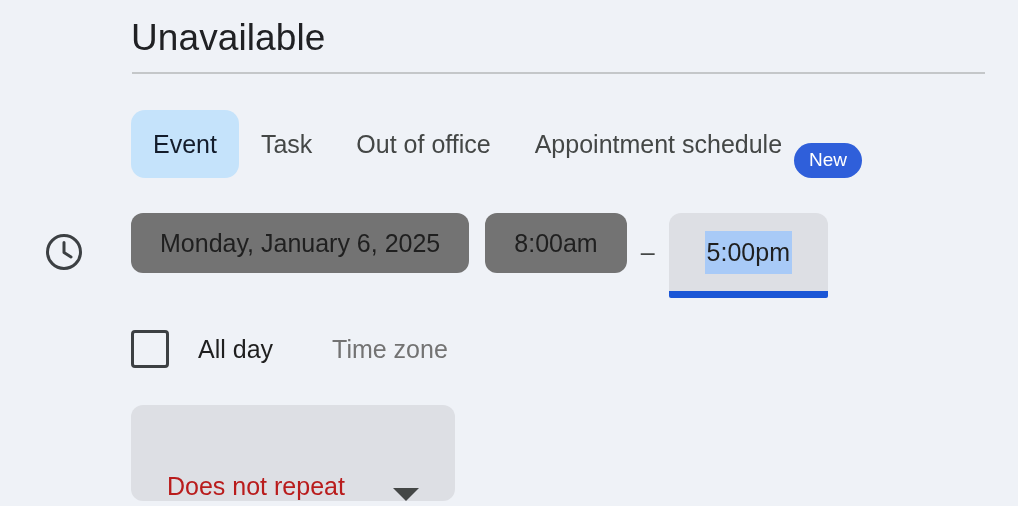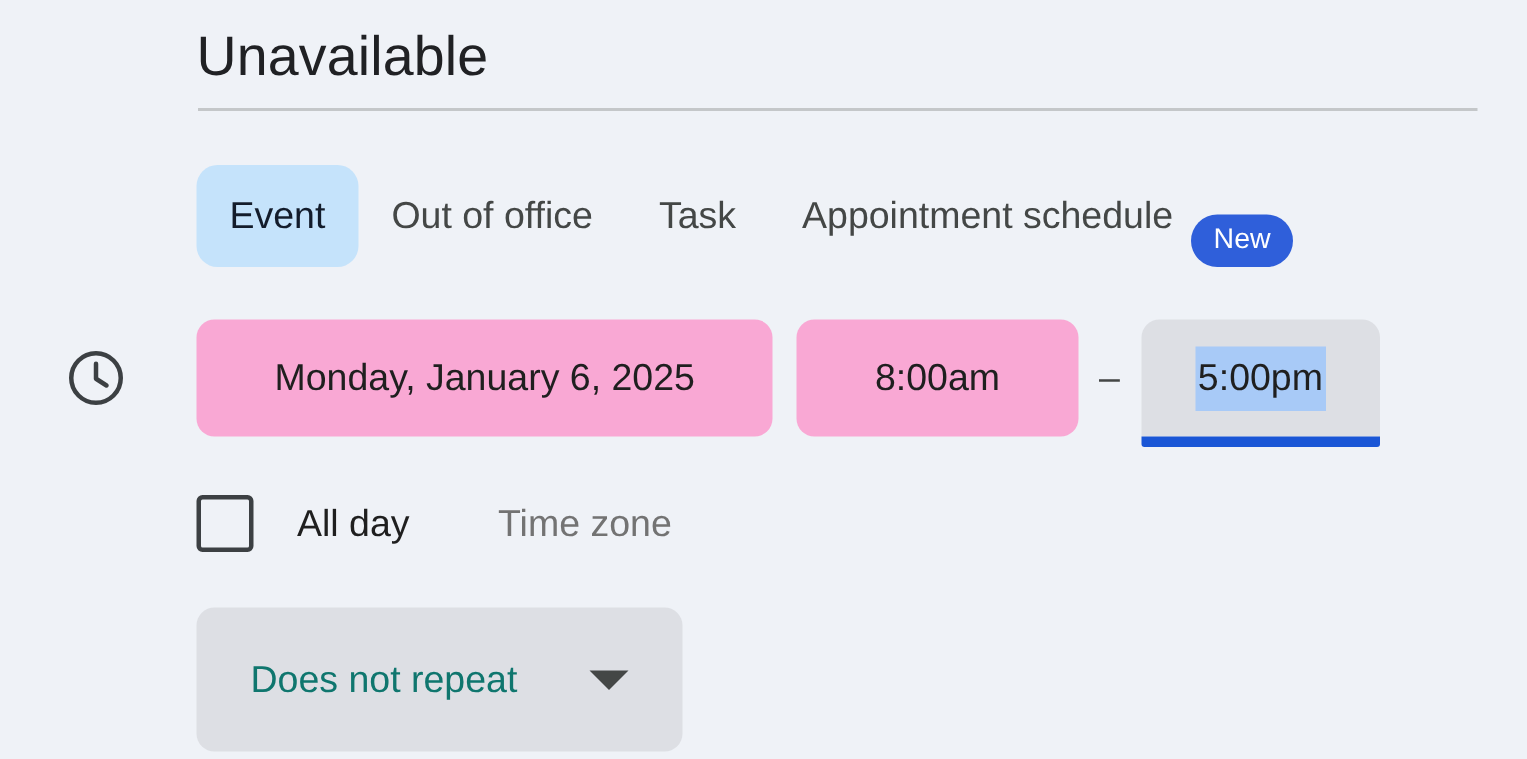--- a/index.html
+++ b/index.html
@@ -90,29 +90,29 @@
   
   .datetime-row {
     position: absolute;
     left: 131px;
     top: 213px;
     display: flex;
     align-items: flex-start;
     height: 86px;
   }
   .chip {
-    background: #f9a8d4;
+    background: #737373;
     border-radius: 12px;
     font-size: 25px;
     line-height: 30px;
     color: #1f1f1f;
-    height: 78px;
-    display: flex;
-    align-items: center;
-    padding: 0 52px;
+    height: 60px;
+    display: flex;
+    align-items: center;
+    padding: 0 29px;
     box-sizing: border-box;
     white-space: nowrap;
     cursor: pointer;
   }
   .chip-date { }
   .chip-start { margin-left: 16px; }
   .dash {
     font-size: 25px;
     color: #444746;
     height: 78px;
@@ -189,26 +189,26 @@
   .repeat-row {
     position: absolute;
     left: 131px;
     top: 405px;
   }
   .repeat-select {
     background: #dddfe4;
     border-radius: 12px;
     height: 96px;
     display: flex;
-    align-items: center;
+    align-items: flex-end;
     padding: 0 36px;
     box-sizing: border-box;
     font-size: 25px;
     line-height: 30px;
-    color: #0f766e;
+    color: #b91c1c;
     white-space: nowrap;
     cursor: pointer;
   }
   .caret {
     width: 0;
     height: 0;
     border-left: 13px solid transparent;
     border-right: 13px solid transparent;
     border-top: 13px solid #444746;
     margin-left: 48px;
@@ -218,22 +218,22 @@
 </head>
 <body>
 
 <div class="page">
 
   <div class="title">Unavailable</div>
   <div class="title-divider"></div>
 
   <div class="tab-row">
     <div class="tab selected">Event</div>
+    <div class="tab">Task</div>
     <div class="tab">Out of office</div>
-    <div class="tab">Task</div>
     <div class="tab appt">Appointment schedule</div>
     <div class="new-badge">New</div>
   </div>
 
   <div class="clock-icon">
     <svg width="40" height="40" viewBox="0 0 40 40" aria-hidden="true">
       <circle cx="20" cy="20" r="16.5" fill="none" stroke="#3c4043" stroke-width="3"></circle>
       <path d="M20 10.5 L20 20.5 L27 25" fill="none" stroke="#3c4043" stroke-width="3" stroke-linecap="round" stroke-linejoin="round"></path>
     </svg>
   </div>

